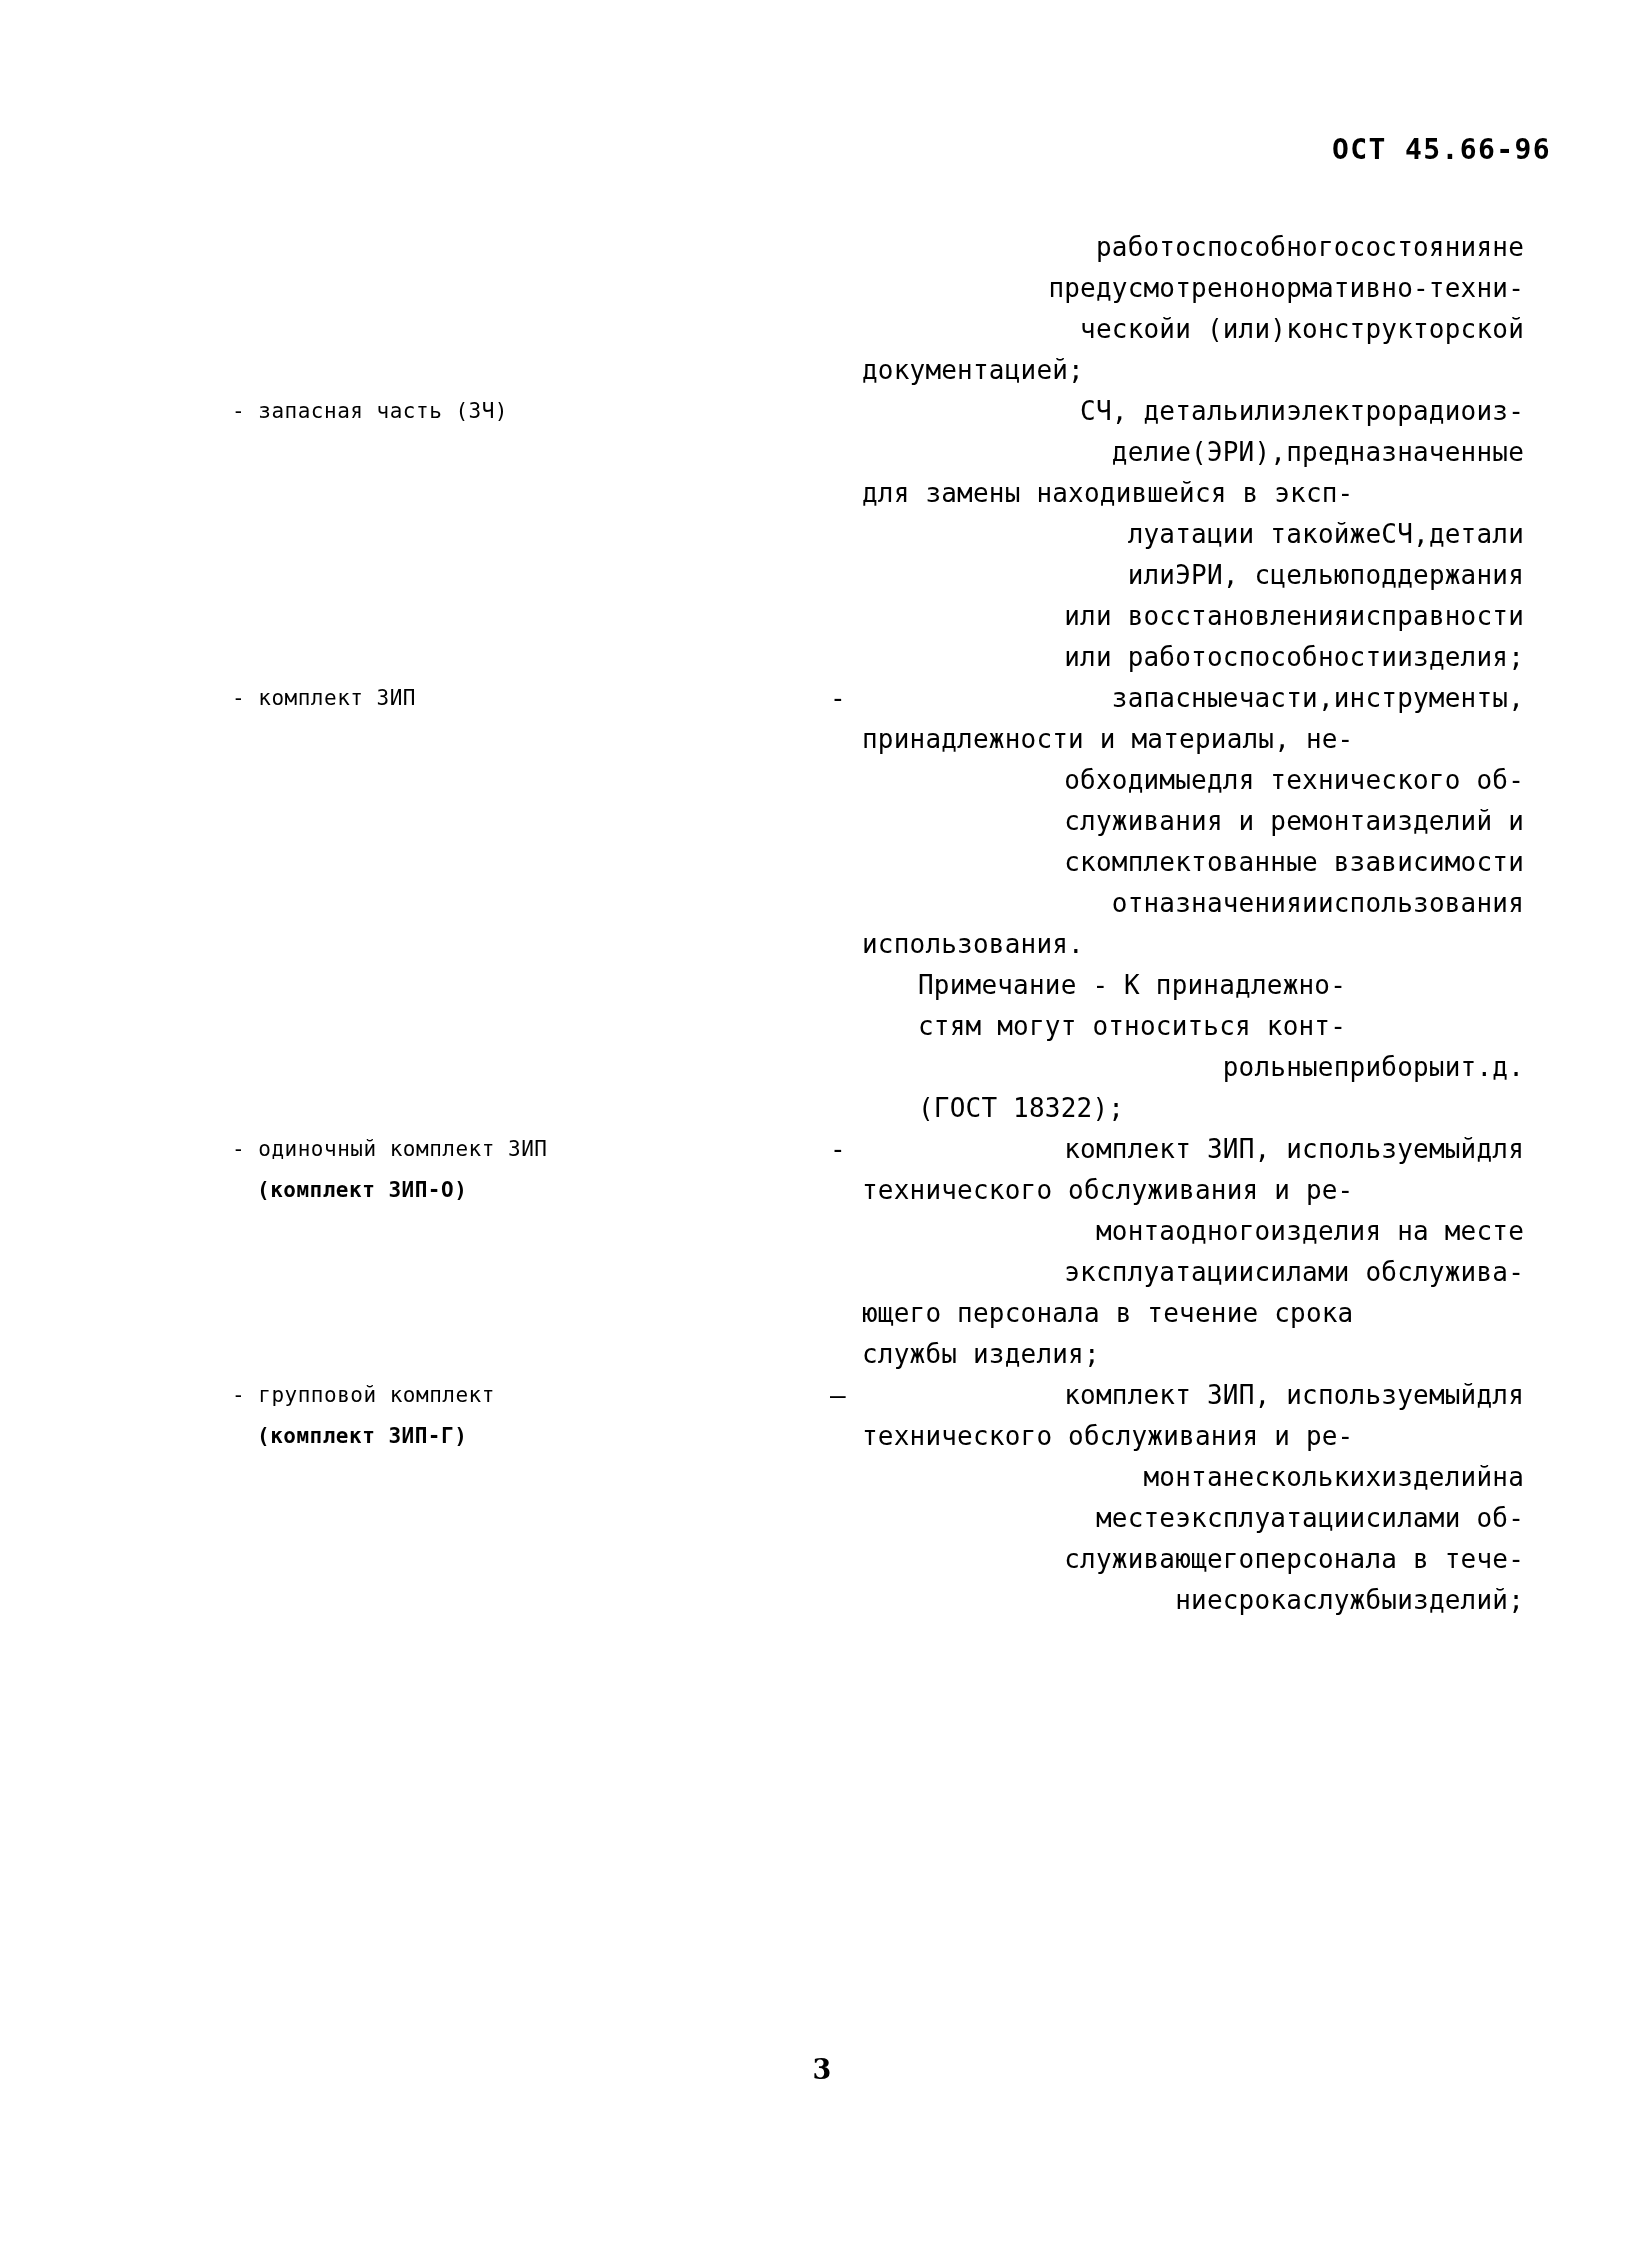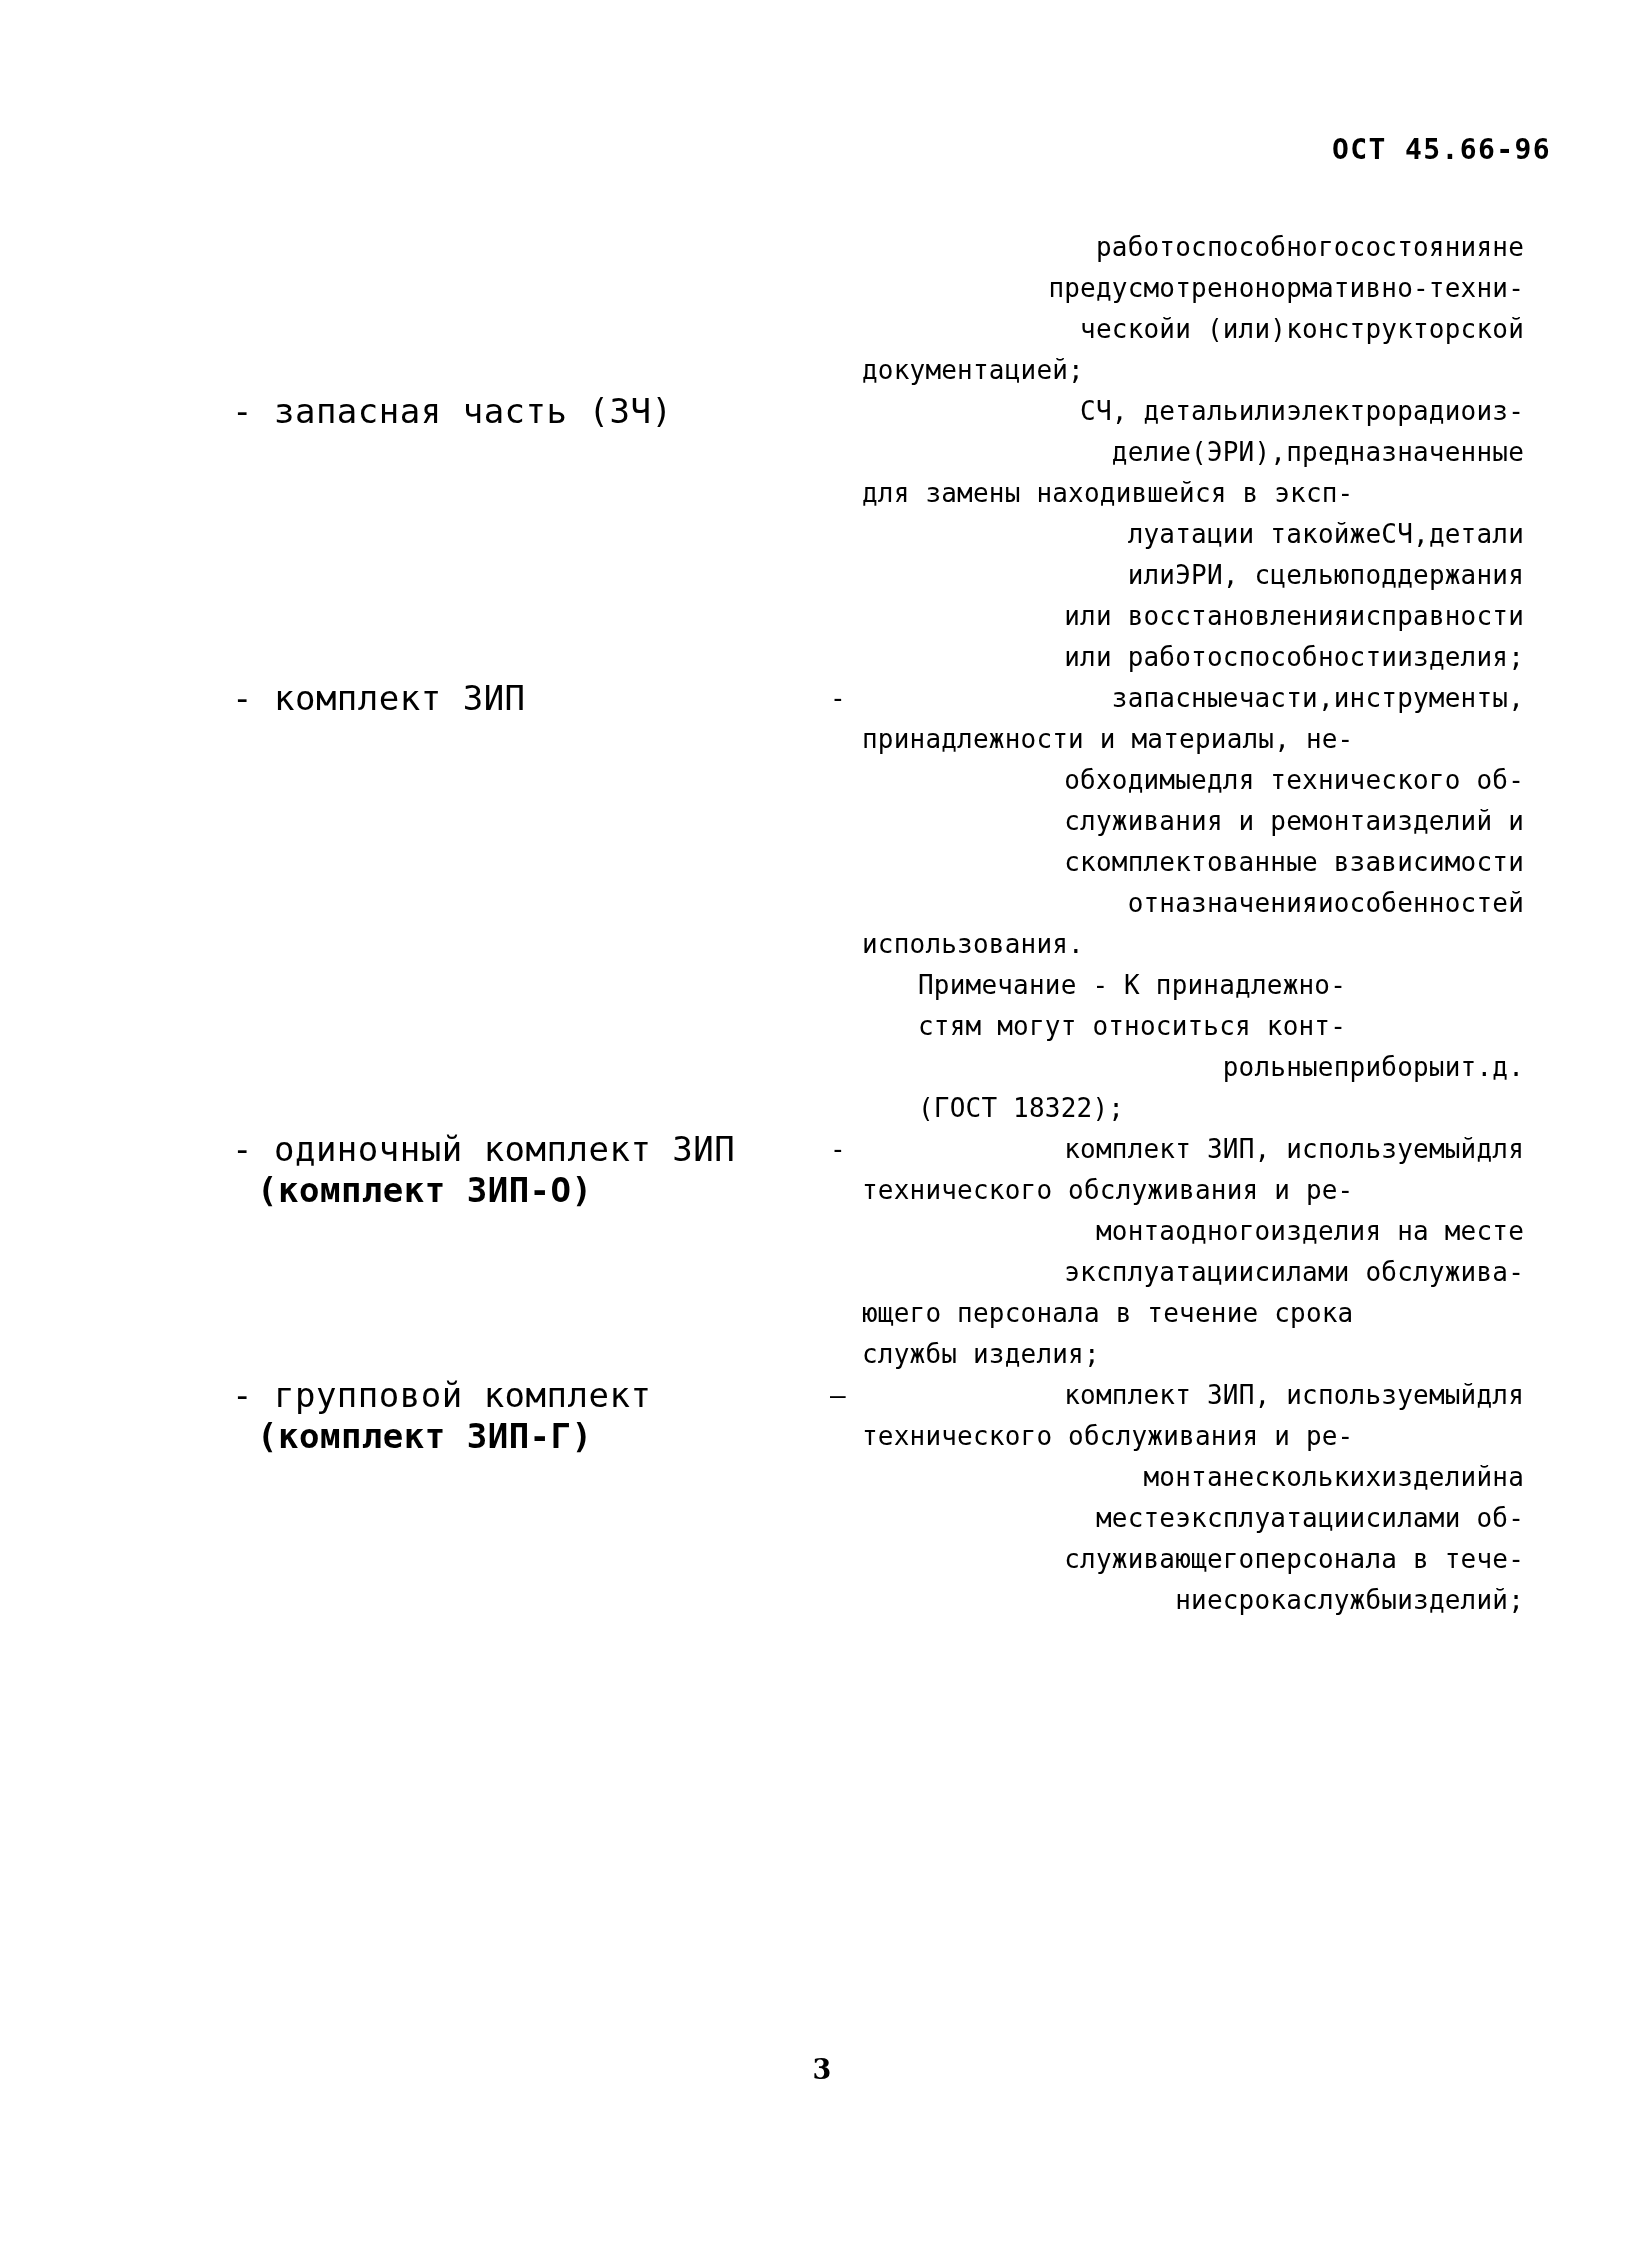--- a/index.html
+++ b/index.html
@@ -44,21 +44,21 @@
 
   .defrow {
     position: relative;
     width: 1644px;
   }
 
   .term {
     position: absolute;
     left: 232px;
     width: 585px;
-    font-size: 34px;
+    font-size: 21px;
     line-height: 41px;
     letter-spacing: 0.5px;
     white-space: pre;
   }
   .term .subline {
     display: block;
     padding-left: 25px;
     font-weight: bold;
   }
 
@@ -142,21 +142,21 @@
       </div>
       <div class="defrow">
         <div class="term"><span>- комплект ЗИП</span></div>
         <div class="def">
           <span class="lead-dash">-</span>
           <div class="jline"><span>запасные</span><span>части,</span><span>инструменты,</span></div>
           <div class="jline last"><span>принадлежности и материалы, не-</span></div>
           <div class="jline"><span>обходимые</span><span>для технического об-</span></div>
           <div class="jline"><span>служивания и ремонта</span><span>изделий и</span></div>
           <div class="jline"><span>скомплектованные в</span><span>зависимости</span></div>
-          <div class="jline"><span>от</span><span>назначения</span><span>и</span><span>особенностей</span></div>
+          <div class="jline"><span>от</span><span>назначения</span><span>и</span><span>использования</span></div>
           <div class="jline last"><span>использования.</span></div>
           <div class="note">
             <div class="jline last"><span>Примечание - К принадлежно-</span></div>
             <div class="jline last"><span>стям могут относиться конт-</span></div>
             <div class="jline"><span>рольные</span><span>приборы</span><span>и</span><span>т.д.</span></div>
             <div class="jline last"><span>(ГОСТ 18322);</span></div>
           </div>
         </div>
       </div>
       <div class="defrow">

